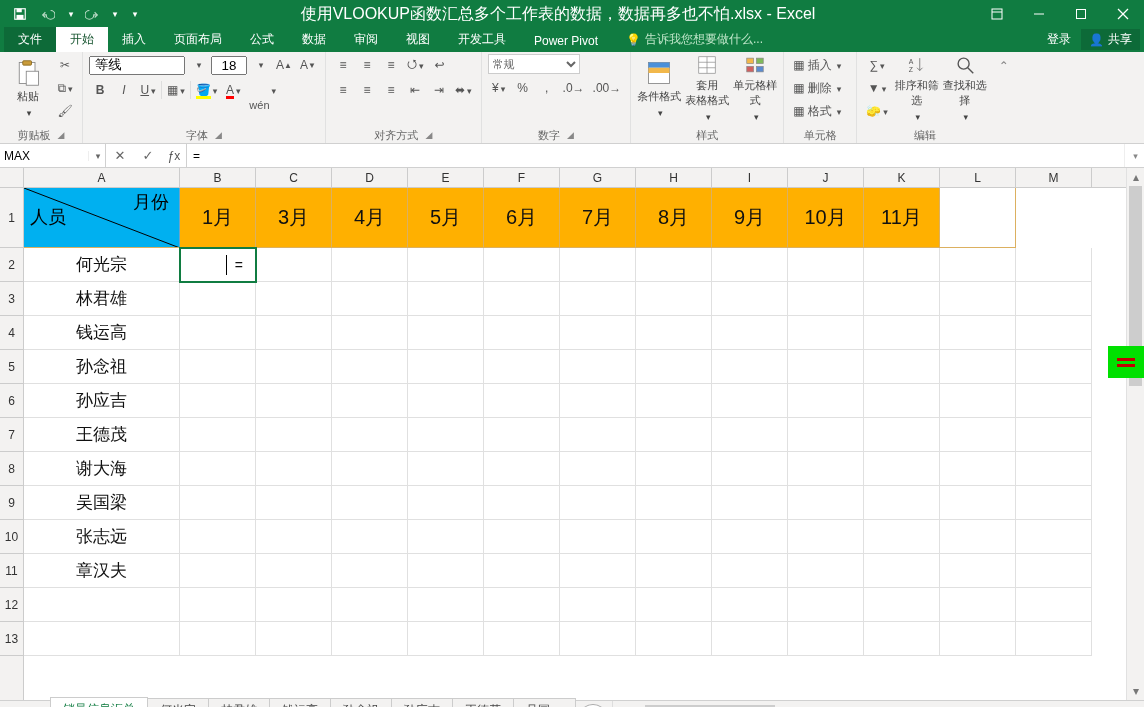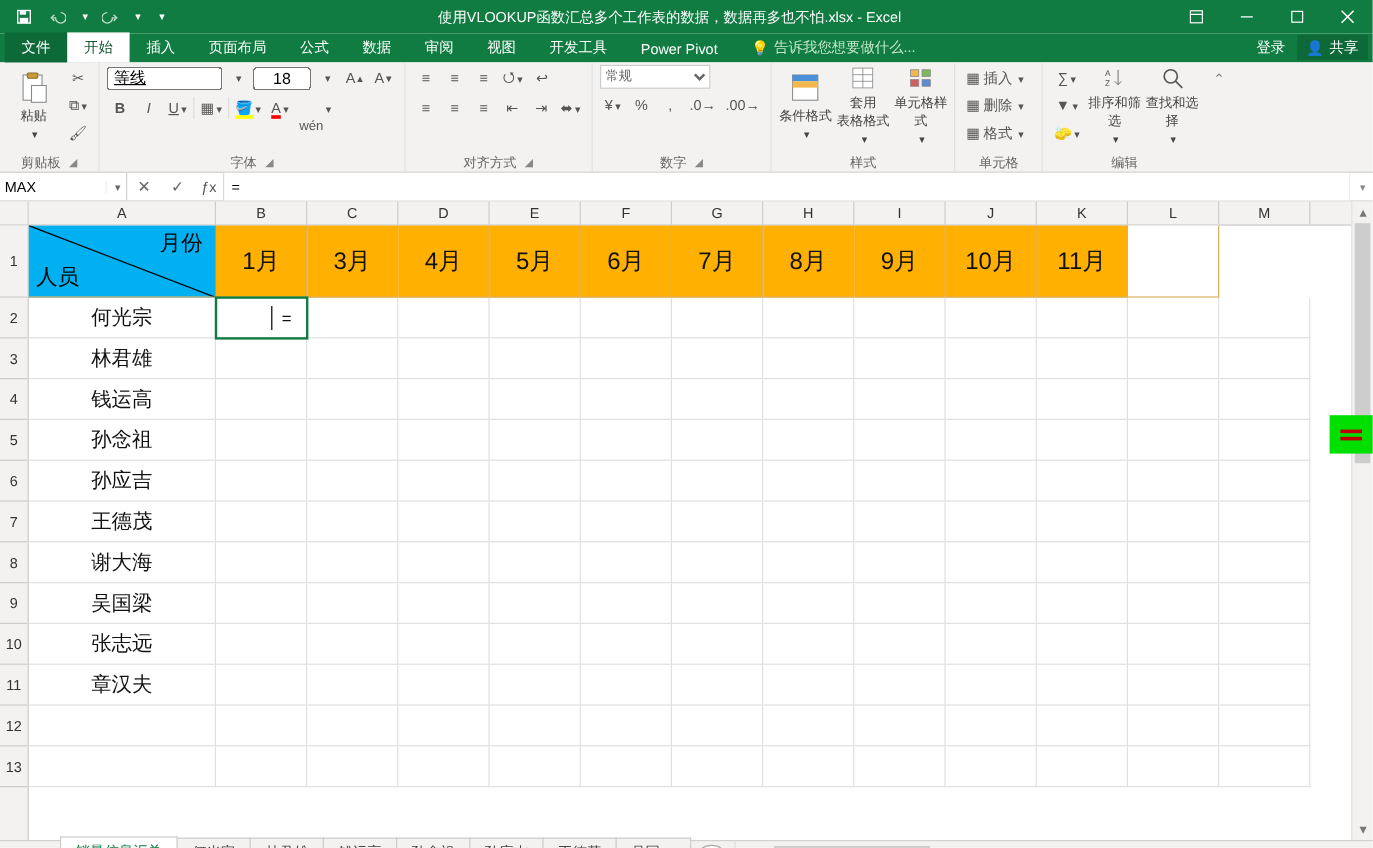--- a/index.html
+++ b/index.html
@@ -3,21 +3,21 @@
 <meta charset="utf-8">
 <style>
 * { box-sizing: border-box; margin: 0; padding: 0; font-family: "Microsoft YaHei", "Segoe UI", sans-serif; }
 body { width: 1144px; height: 707px; background: #fff; overflow: hidden; position: relative; font-size: 12px; }
 
 
 .titlebar { height: 28px; background: #107c41; color: #fff; display: flex; align-items: center; }
 .titlebar .qat { display: flex; align-items: center; padding-left: 8px; gap: 4px; }
 .qat-btn { width: 24px; height: 24px; display: flex; align-items: center; justify-content: center; color: #fff; border: 1px solid transparent; }
 .qat-drop { width: 12px; display: flex; align-items: center; justify-content: center; }
-.titlebar .title { flex: 1; text-align: center; font-size: 12px; }
+.titlebar .title { flex: 1; text-align: center; font-size: 16px; }
 .titlebar .win-controls { display: flex; }
 .win-btn { width: 42px; height: 28px; display: flex; align-items: center; justify-content: center; color: #fff; }
 
 
 .tabs { height: 24px; background: #107c41; display: flex; align-items: flex-end; padding-left: 4px; color: #fff; font-size: 12px; }
 .tab { padding: 4px 14px; cursor: pointer; }
 .tab.file { background: #0d6a38; }
 .tab.active { background: #fff; color: #14532d; }
 .tabs .spacer { flex: 1; }
 .tab.right { padding: 4px 10px; }
@@ -27,22 +27,22 @@
 .ribbon { height: 92px; background: #f3f2f1; border-bottom: 1px solid #d0d0d0; display: flex; }
 .rgroup { border-right: 1px solid #e1e1e1; padding: 2px 6px 0 6px; display: flex; flex-direction: column; height: 100%; }
 .rgroup-body { flex: 1; display: flex; gap: 4px; align-items: flex-start; }
 .rgroup-label { height: 16px; font-size: 11px; color: #666; text-align: center; display: flex; justify-content: center; align-items: center; gap: 2px; }
 .rbtn { min-width: 22px; height: 22px; display: inline-flex; align-items: center; justify-content: center; color: #555; font-size: 12px; border: 1px solid transparent; padding: 0 2px; }
 .vstack { display: flex; flex-direction: column; gap: 1px; }
 .hstack { display: flex; gap: 2px; align-items: center; }
 .bigbtn { display: flex; flex-direction: column; align-items: center; justify-content: center; width: 44px; height: 68px; font-size: 11px; color: #444; text-align: center; gap: 2px; }
 .bigbtn svg { width: 28px; height: 28px; }
 .ribbon select, .ribbon input[type=text] { height: 20px; border: 1px solid #ccc; font-size: 11px; background: #fff; color: #666; }
-.fontname { width: 96px; padding: 0 4px; text-decoration: underline; }
-.fontsize { width: 48px; text-align: center; }
+.fontname { width: 96px; padding: 0 4px; }
+.fontsize { width: 36px; text-align: center; }
 .launcher { font-size: 9px; color: #888; width: 12px; text-align: right; cursor: pointer; }
 
 
 .namefx { height: 24px; border-bottom: 1px solid #d0d0d0; display: flex; align-items: stretch; }
 .namebox { width: 106px; border-right: 1px solid #d0d0d0; display: flex; align-items: center; }
 .namebox input { border: none; width: 88px; padding: 0 4px; font-size: 12px; outline: none; }
 .name-drop { width: 18px; display: flex; align-items: center; justify-content: center; color: #666; border-left: 1px solid #eee; }
 .fx-btns { display: flex; align-items: center; border-right: 1px solid #d0d0d0; }
 .fx-btn { width: 28px; height: 100%; display: flex; align-items: center; justify-content: center; color: #666; font-size: 13px; }
 .fx-label { width: 24px; color: #555; display: flex; align-items: center; justify-content: center; }
@@ -57,21 +57,21 @@
 .ch.colA { width: 156px; }
 .rowheaders { position: absolute; left: 0; top: 20px; width: 24px; bottom: 0; background: #f3f2f1; border-right: 1px solid #ccc; }
 .rh { border-bottom: 1px solid #ccc; text-align: center; font-size: 12px; color: #333; display: flex; align-items: center; justify-content: center; }
 .rh.r1 { height: 60px; }
 .rh.rn { height: 34px; }
 .cells { position: absolute; left: 24px; top: 20px; right: 18px; bottom: 0; }
 .row { display: flex; }
 .cell { width: 76px; border-right: 1px solid #e0e0e0; border-bottom: 1px solid #e0e0e0; display: flex; align-items: center; justify-content: center; font-size: 17px; color: #111; }
 .cell.colA { width: 156px; }
 .row.r1 .cell { height: 60px; background: #ffb000; font-size: 20px; border-right: 1px solid #dcb060; border-bottom: 1px solid #dcb060; }
-.row.r1 .cell.colA { background: #00b0f0; color: #000; position: relative; justify-content: flex-start; align-items: flex-end; padding: 4px 6px; font-size: 18px; border-right: 1px solid #6aa4c8; }
+.row.r1 .cell.colA { background: #00b0f0; color: #000; position: relative; justify-content: flex-start; align-items: flex-end; padding: 18px 6px; font-size: 18px; border-right: 1px solid #6aa4c8; }
 .row.r1 .cell.colA .tr { position: absolute; top: 2px; right: 10px; }
 .row.r1 .cell.colA svg { position: absolute; left: 0; top: 0; width: 100%; height: 100%; pointer-events: none; }
 .row.rn .cell { height: 34px; }
 .cell.active { outline: 2px solid #107c41; outline-offset: -1px; background: #fff; }
 .cell.editing { justify-content: flex-end; padding-right: 12px; font-size: 14px; position: relative; }
 .cell.editing::after { content: ""; position: absolute; right: 28px; top: 7px; width: 1px; height: 20px; background: #000; animation: blink 1s steps(1) infinite; }
 @keyframes blink { 50% { opacity: 0; } }
 .vscroll { position: absolute; right: 0; top: 0; width: 18px; bottom: 0; background: #f3f2f1; border-left: 1px solid #e1e1e1; }
 .vscroll .thumb { position: absolute; left: 2px; right: 2px; top: 18px; height: 200px; background: #cdcdcd; }
 .vscroll .arrow { position: absolute; left: 0; width: 18px; height: 18px; display: flex; align-items: center; justify-content: center; color: #777; }

